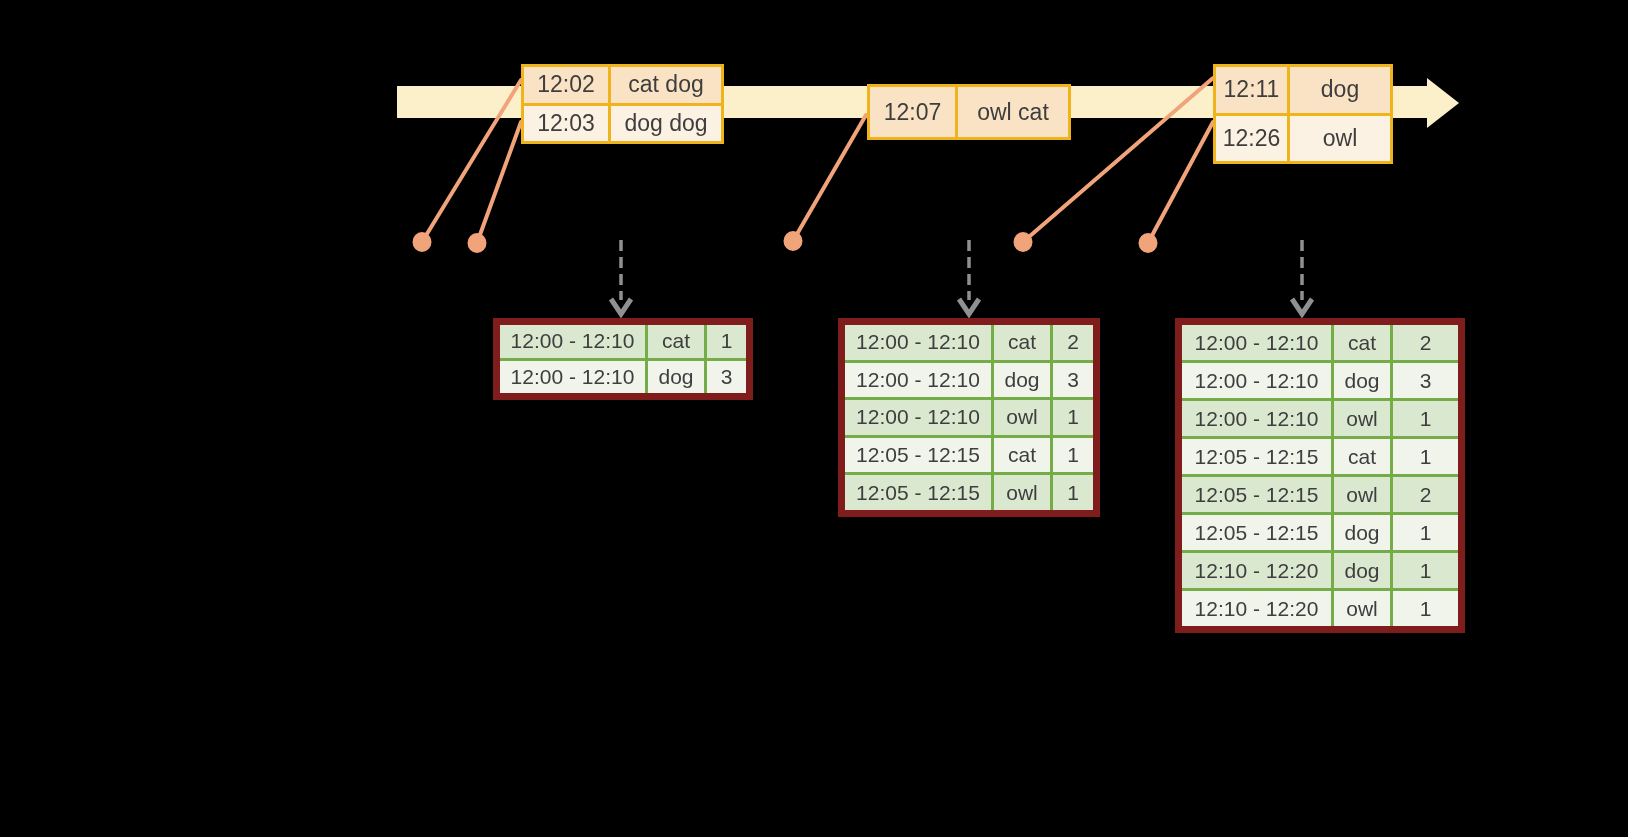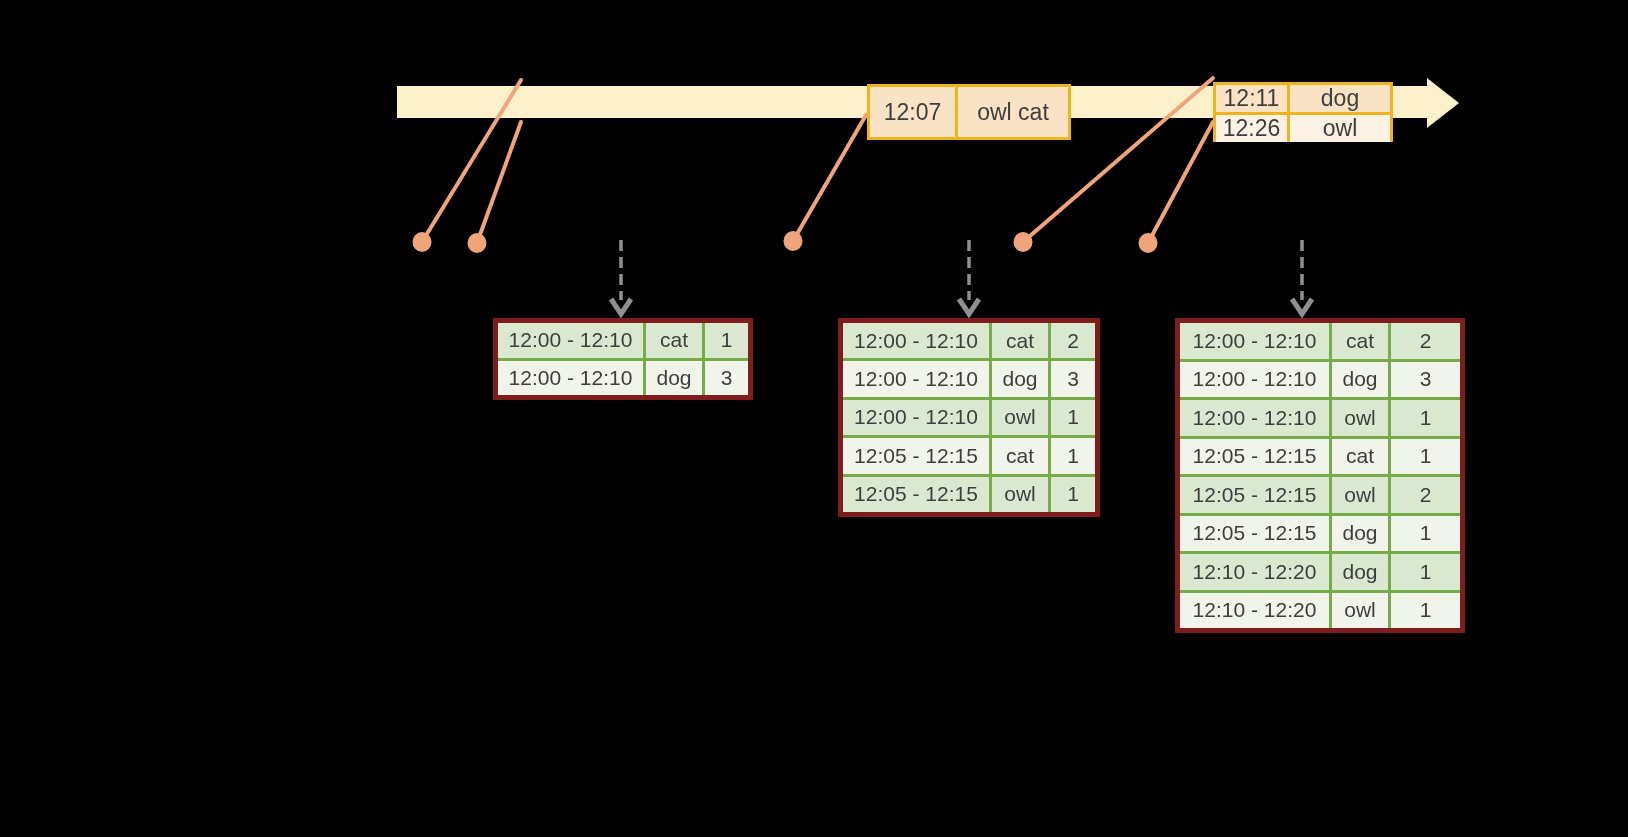--- a/index.html
+++ b/index.html
@@ -9,32 +9,32 @@
   }
   .canvas svg { position:absolute; left:0; top:0; }
 
   
   .etable {
     position:absolute; display:grid; box-sizing:border-box;
     background:#EFB31B; border:3px solid #EFB31B; gap:3px;
   }
   .t1 { left:521px; top:64px;  width:203px; height:80px; grid-template-columns:84px 1fr; grid-auto-rows:1fr; }
   .t2 { left:867px; top:84px;  width:204px; height:56px; grid-template-columns:85px 1fr; grid-auto-rows:1fr; }
-  .t3 { left:1213px; top:64px; width:180px; height:60px; grid-template-columns:71px 1fr; grid-auto-rows:1fr;margin-top:18px; }
+  .t3 { left:1213px; top:64px; width:180px; height:100px; grid-template-columns:71px 1fr; grid-auto-rows:1fr; }
   .etable .cell {
     display:flex; align-items:center; justify-content:center;
     font-size:23px; color:#3E3E3E; white-space:nowrap;
   }
   .ev0 { background:#FAE2C4; }
   .ev1 { background:#FCF2E3; }
 
   
   .gtable {
     position:absolute; display:grid; box-sizing:border-box;
-    background:#74AD48; border:5px solid #7f1d1d; gap:3px;
+    background:#74AD48; border:7px solid #7f1d1d; gap:3px;
   }
   .g1 { left:493px;  top:318px; width:260px; height:82px;  grid-template-columns:145px 56px 1fr; grid-auto-rows:1fr; }
   .g2 { left:838px;  top:318px; width:262px; height:199px; grid-template-columns:146px 56px 1fr; grid-auto-rows:1fr; }
   .g3 { left:1175px; top:318px; width:290px; height:315px; grid-template-columns:149px 56px 1fr; grid-auto-rows:1fr; }
   .gtable .cell {
     display:flex; align-items:center; justify-content:center;
     font-size:21px; color:#3E3E3E; white-space:nowrap;
   }
   .gr0 { background:#DBE8D0; }
   .gr1 { background:#F0F4EB; }
@@ -68,20 +68,26 @@
     <g stroke="#8F9191" fill="none">
       <line x1="621" y1="240" x2="621" y2="300" stroke-width="3.5" stroke-dasharray="11 6"></line>
       <path d="M 611 299 L 621 314 L 631 299" stroke-width="5"></path>
       <line x1="969" y1="240" x2="969" y2="300" stroke-width="3.5" stroke-dasharray="11 6"></line>
       <path d="M 959 299 L 969 314 L 979 299" stroke-width="5"></path>
       <line x1="1302" y1="240" x2="1302" y2="300" stroke-width="3.5" stroke-dasharray="11 6"></line>
       <path d="M 1292 299 L 1302 314 L 1312 299" stroke-width="5"></path>
     </g>
   </svg>
 
+  <div class="etable t1">
+      <div class="cell ev0">12:02</div>
+      <div class="cell ev0">cat dog</div>
+      <div class="cell ev1">12:03</div>
+      <div class="cell ev1">dog dog</div>
+    </div>
   <div class="etable t2">
       <div class="cell ev0">12:07</div>
       <div class="cell ev0">owl cat</div>
     </div>
   <div class="etable t3">
       <div class="cell ev0">12:11</div>
       <div class="cell ev0">dog</div>
       <div class="cell ev1">12:26</div>
       <div class="cell ev1">owl</div>
     </div>

